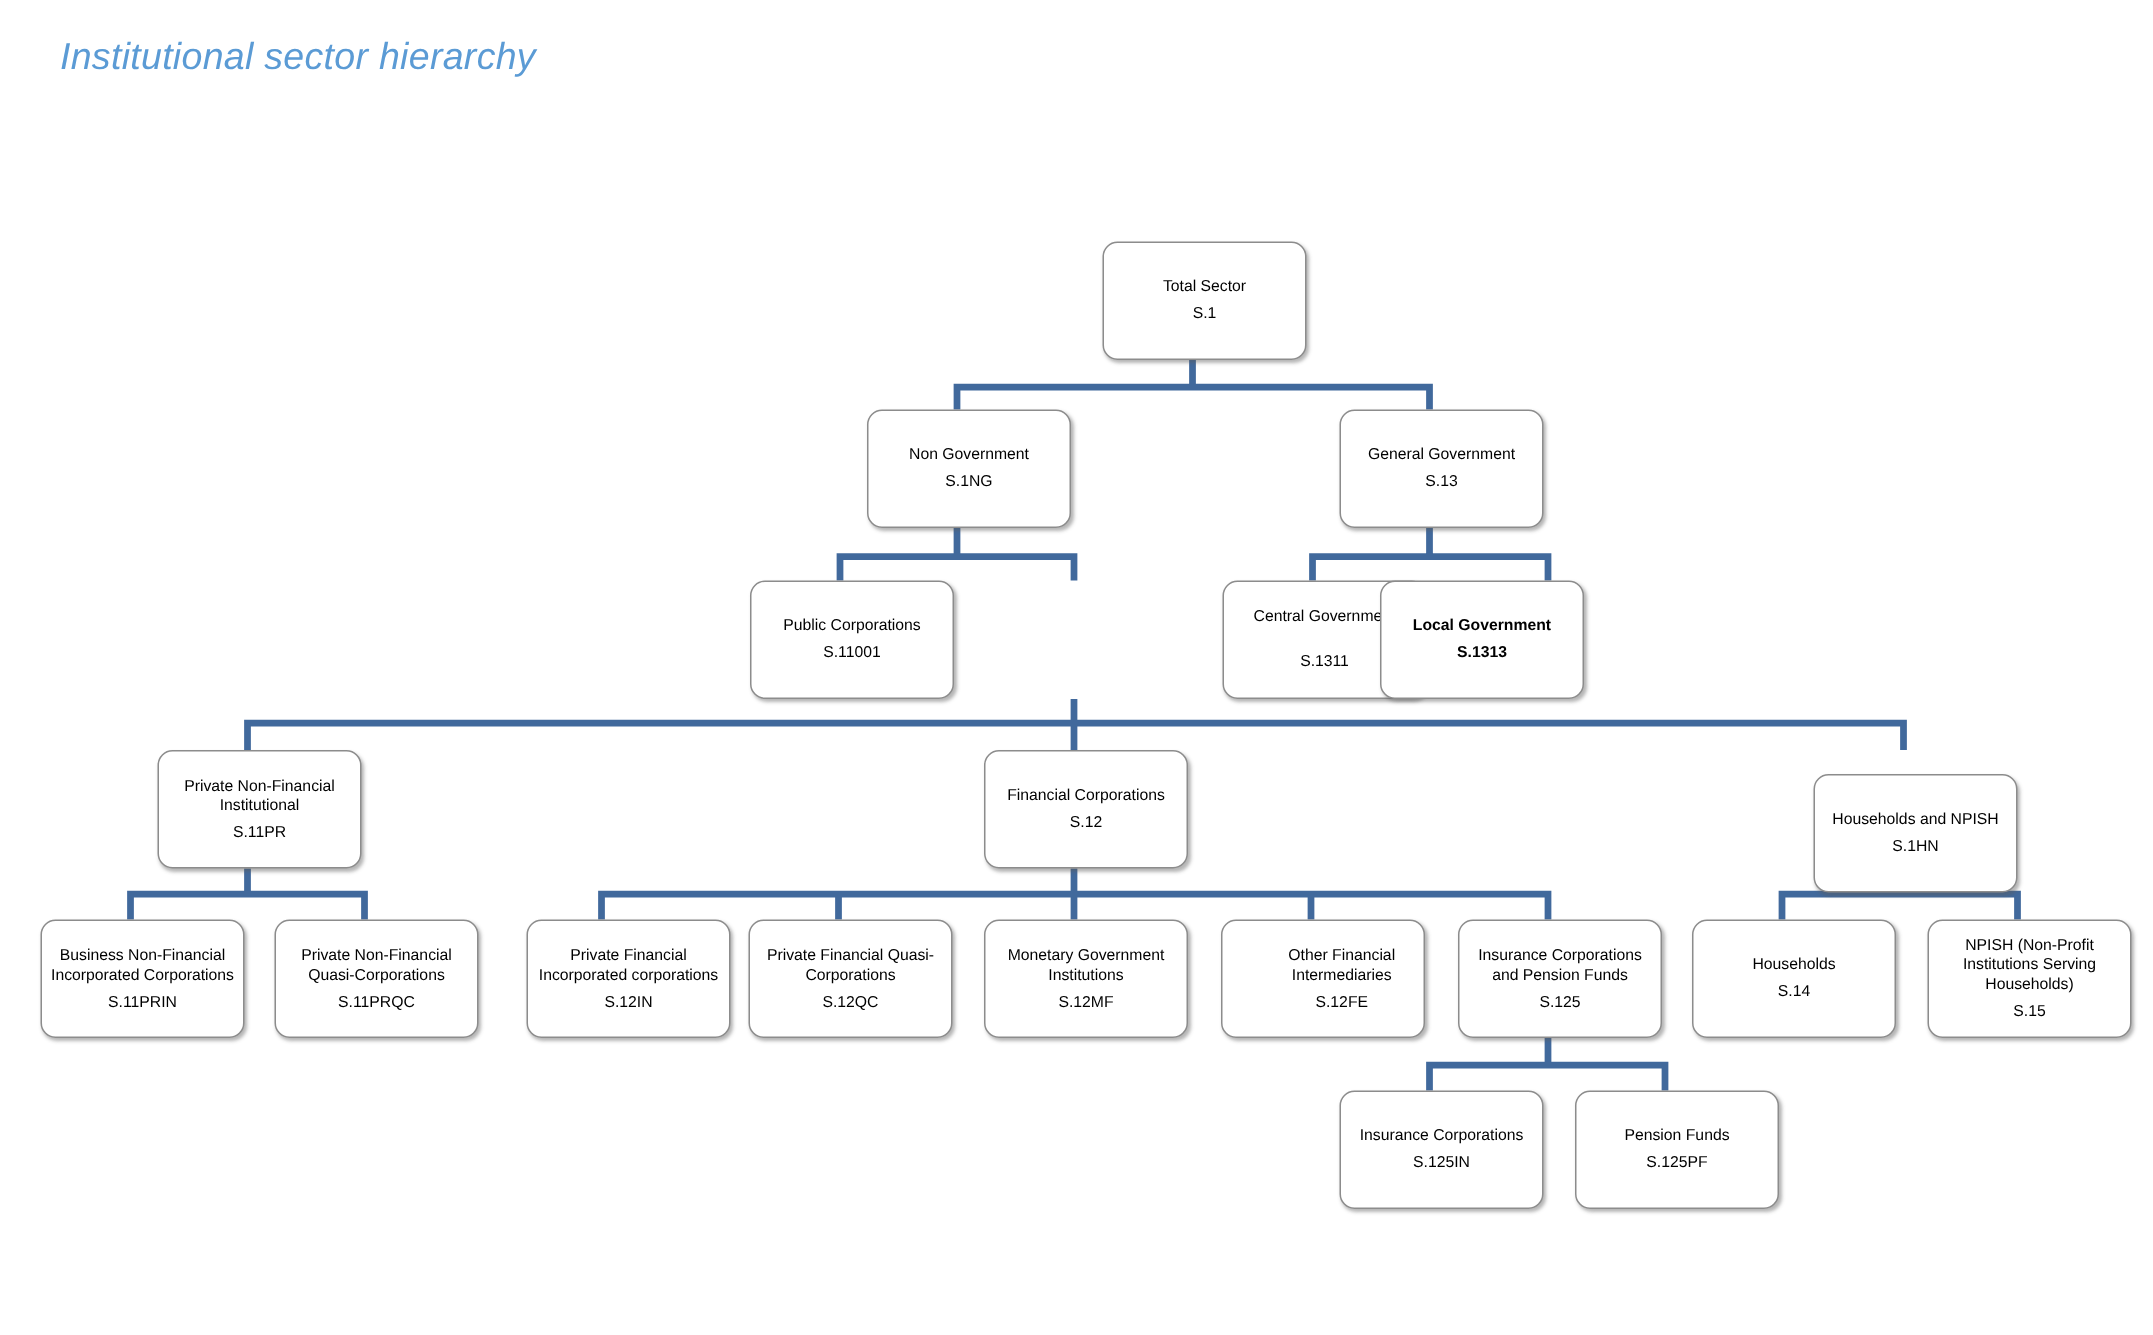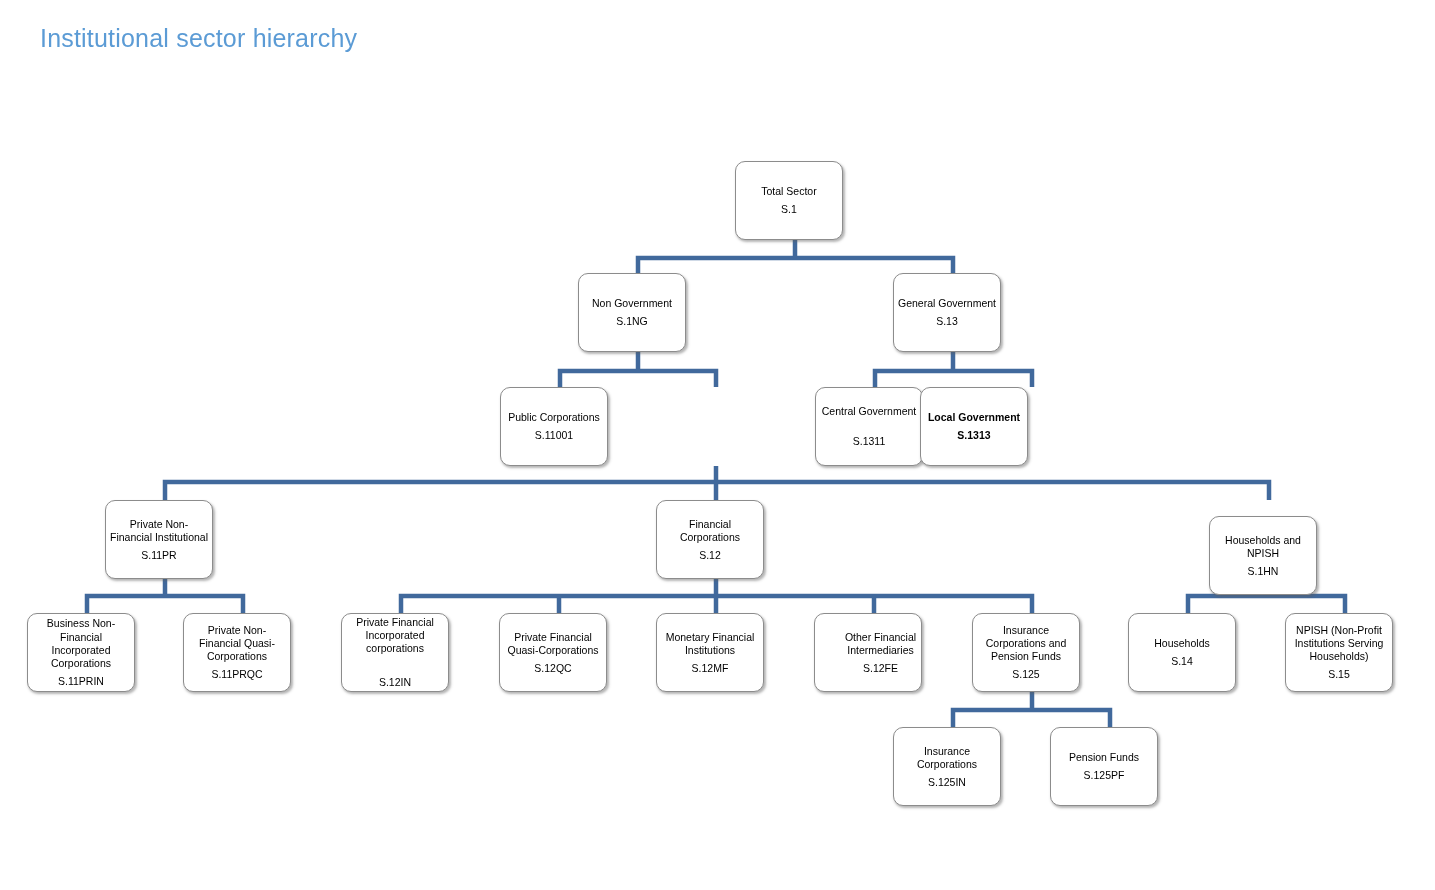--- a/index.html
+++ b/index.html
@@ -12,21 +12,21 @@
   * { margin: 0; padding: 0; box-sizing: border-box; }
   html, body { background: #ffffff; }
   body { font-family: "Liberation Sans", sans-serif; }
   .canvas {
     position: relative;
     width: 1435px;
     height: 890px;
     background: #ffffff;
     overflow: hidden;
   }
-  .header { position: absolute; left: 40px; top: 24px; }
+  .header { position: absolute; left: 40px; top: 24px; font-style: italic; }
   .title {
     font-size: 25px;
     color: var(--title-blue);
     font-weight: normal;
     letter-spacing: 0.2px;
   }
   .subtitle {
     font-size: 17px;
     color: var(--text-color);
     margin-top: 5px;
@@ -36,21 +36,21 @@
     left: 0; top: 0;
     width: 1435px; height: 890px;
   }
   .connectors path {
     stroke: var(--connector-blue);
     stroke-width: 4.5;
     fill: none;
   }
   .node {
     position: absolute;
-    width: 108px;
+    width: 136px;
     height: 79px;
     background: var(--box-fill);
     border: 1.4px solid var(--box-border);
     border-radius: 10px;
     box-shadow: 1.5px 2px 2.5px rgba(90,90,90,0.45);
     display: flex;
     flex-direction: column;
     align-items: center;
     justify-content: center;
     text-align: center;
@@ -72,21 +72,21 @@
   .n-s13     { left: 893px;  top: 273px; }
   .n-s11001  { left: 500px;  top: 387px; }
   .n-s1pt    { left: 656px;  top: 387px; }
   .n-s1311   { left: 815px;  top: 387px; gap: 12px; }
   .n-s1313   { left: 920px;  top: 387px; font-weight: bold; }
   .n-s11pr   { left: 105px;  top: 500px; }
   .n-s12     { left: 656px;  top: 500px; }
   .n-s1hn    { left: 1209px; top: 500px; margin-top: 16px; }
   .n-s11prin { left: 27px;   top: 613px; }
   .n-s11prqc { left: 183px;  top: 613px; }
-  .n-s12in   { left: 341px;  top: 613px; justify-content: space-between; }
+  .n-s12in   { left: 351px;  top: 613px; }
   .n-s12qc   { left: 499px;  top: 613px; }
   .n-s12mf   { left: 656px;  top: 613px; }
   .n-s12fe   { left: 814px;  top: 613px; padding-left: 28px; }
   .n-s125    { left: 972px;  top: 613px; }
   .n-s14     { left: 1128px; top: 613px; }
   .n-s15     { left: 1285px; top: 613px; }
   .n-s125in  { left: 893px;  top: 727px; }
   .n-s125pf  { left: 1050px; top: 727px; }
 </style>
 </head>
@@ -169,21 +169,21 @@
     <span class="label">Private Financial Incorporated corporations</span>
     <span class="code">S.12IN</span>
   </div>
 
   <div class="node n-s12qc">
     <span class="label">Private Financial Quasi-Corporations</span>
     <span class="code">S.12QC</span>
   </div>
 
   <div class="node n-s12mf">
-    <span class="label">Monetary Financial Institutions</span>
+    <span class="label">Monetary Government Institutions</span>
     <span class="code">S.12MF</span>
   </div>
 
   <div class="node n-s12fe">
     <span class="label">Other Financial Intermediaries</span>
     <span class="code">S.12FE</span>
   </div>
 
   <div class="node n-s125">
     <span class="label">Insurance Corporations and Pension Funds</span>

